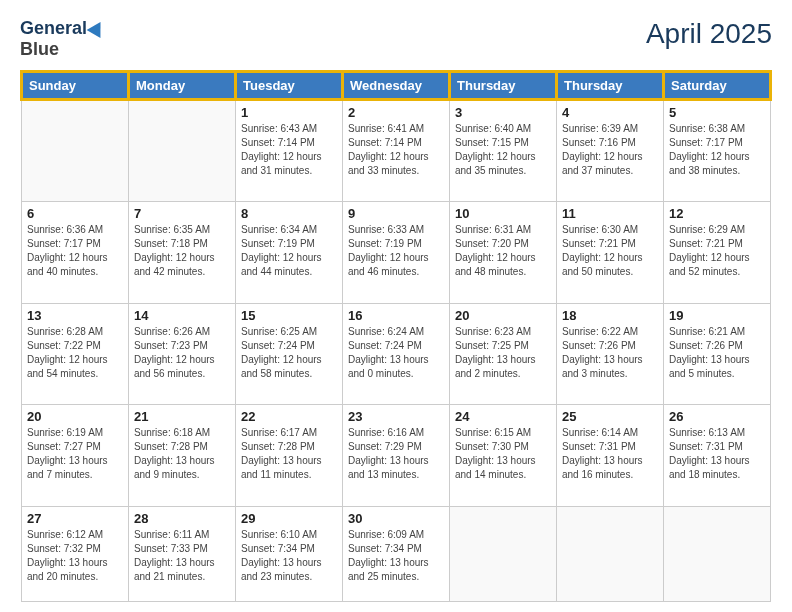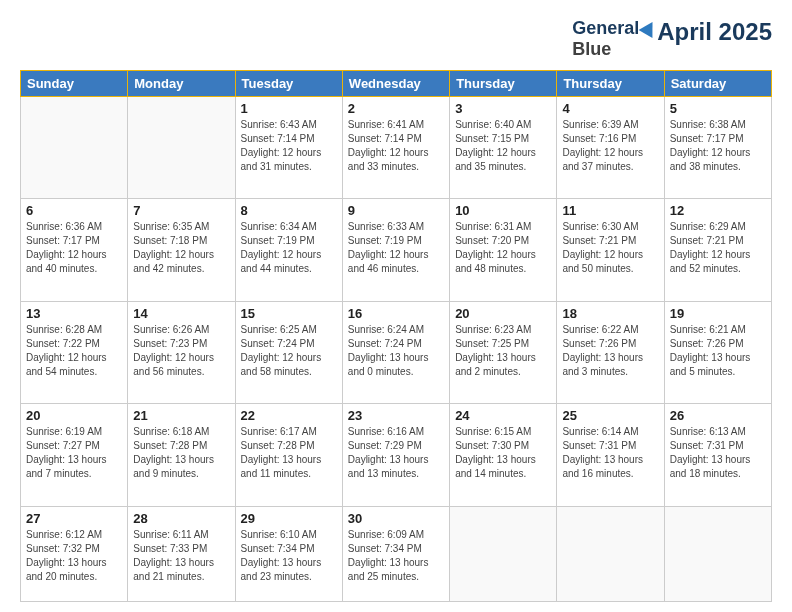--- a/index.html
+++ b/index.html
@@ -12,21 +12,21 @@
     }
     .page {
       width: 792px;
       height: 612px;
       padding: 18px 20px 10px 20px;
       display: flex;
       flex-direction: column;
     }
     .header {
       display: flex;
-      justify-content: flex-end;
+      justify-content: space-between;
       align-items: flex-start;
       margin-bottom: 10px;
     }
     .logo {
       display: flex;
       flex-direction: column;
       align-items: flex-start;
     }
     .logo-text {
       display: flex;
@@ -50,43 +50,43 @@
       border-right: 8px solid transparent;
       border-bottom: 14px solid #2e7abf;
       margin-left: 2px;
       margin-bottom: 2px;
       transform: rotate(30deg);
     }
     .title-section {
       text-align: right;
     }
     .main-title {
-      font-size: 24px;
+      font-size: 28px;
       color: #1a3a5c;
-      font-weight: bold;
+      font-weight: normal;
     }
     .subtitle {
       font-size: 14px;
       color: #555;
     }
     .calendar {
       flex: 1;
       border: 1px solid #ccc;
       border-collapse: collapse;
       width: 100%;
       table-layout: fixed;
     }
     .calendar th {
       background-color: #3a7abf;
       color: #fff;
       text-align: left;
       padding: 5px 6px;
       font-size: 13px;
       font-weight: bold;
-      border: 1px solid #eab308;
+      border: 3px solid #eab308;
     }
     .calendar td {
       border: 1px solid #ccc;
       vertical-align: top;
       padding: 4px 5px;
       font-size: 10.5px;
       color: #333;
       height: 88px;
     }
     .day-number {

